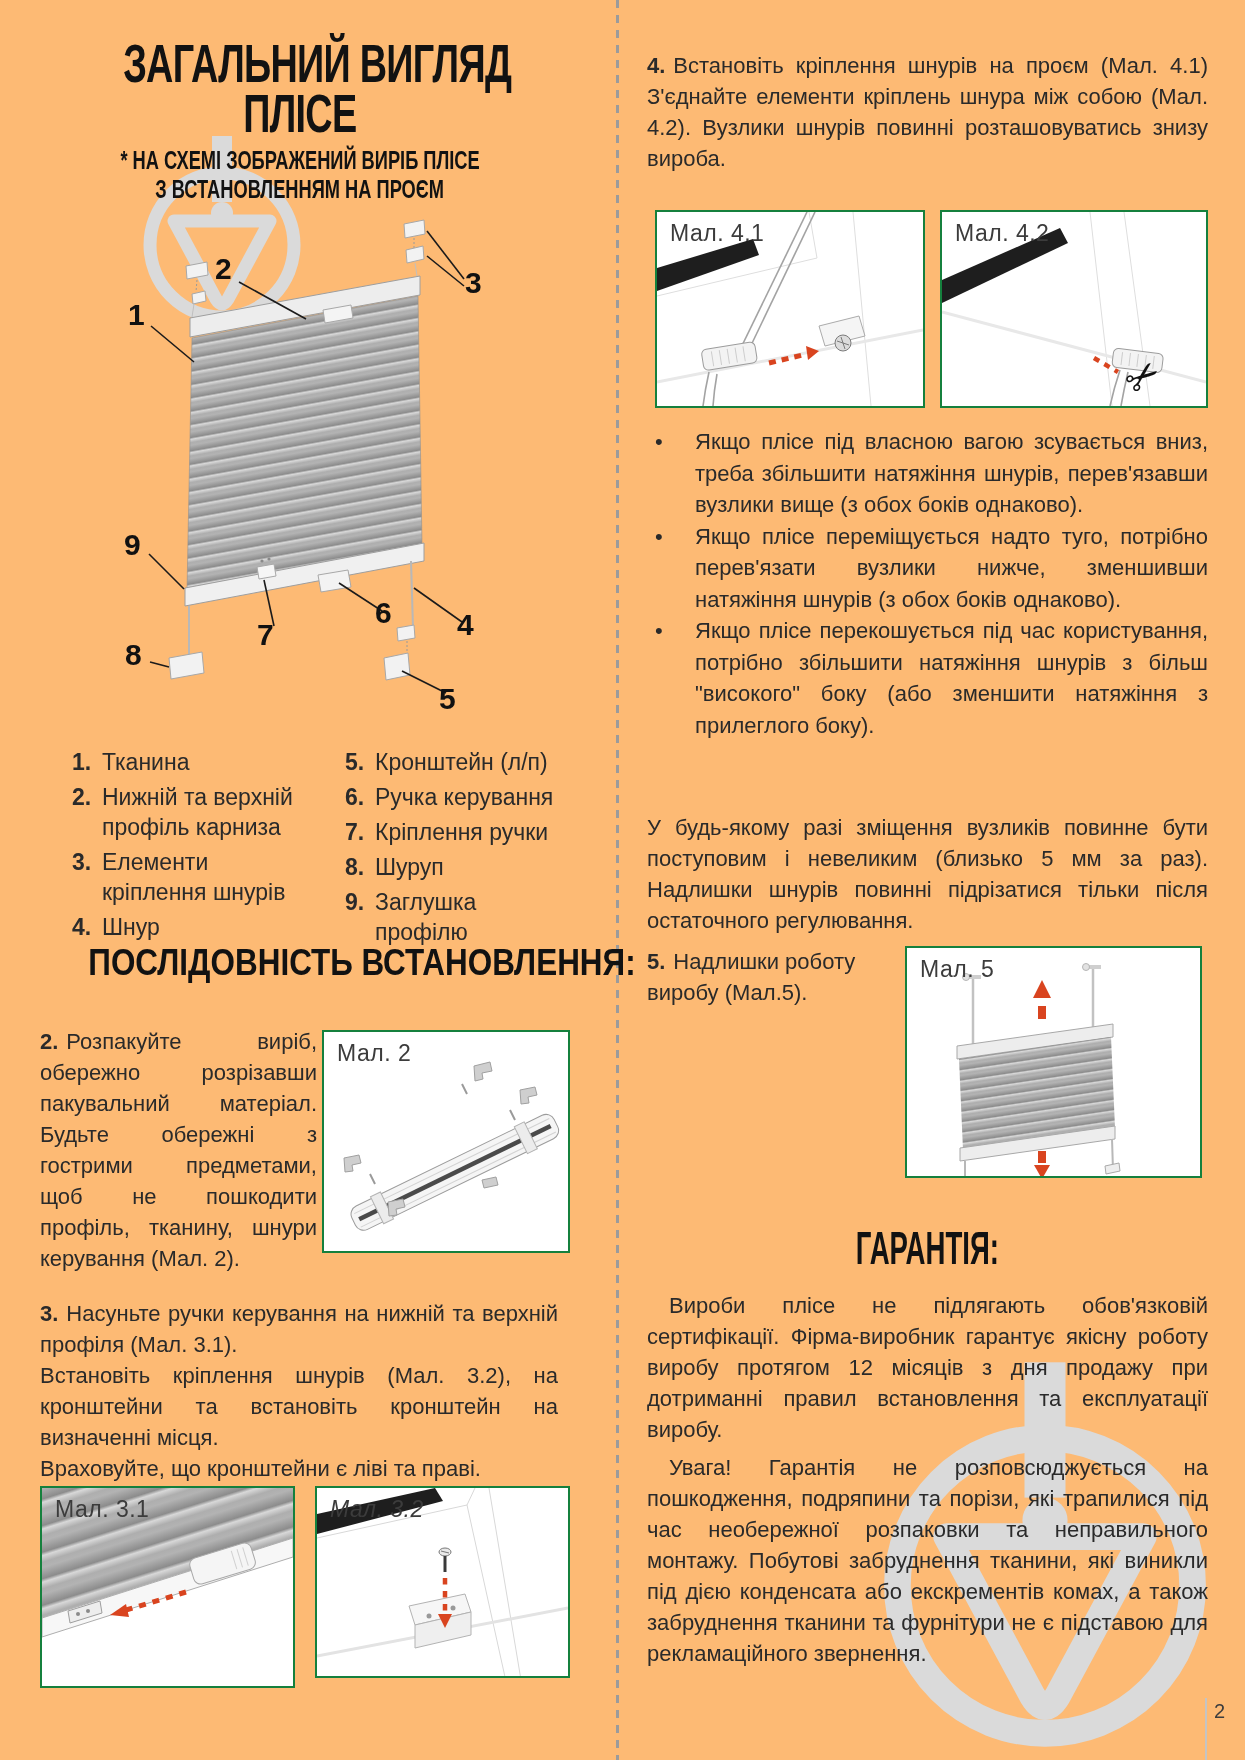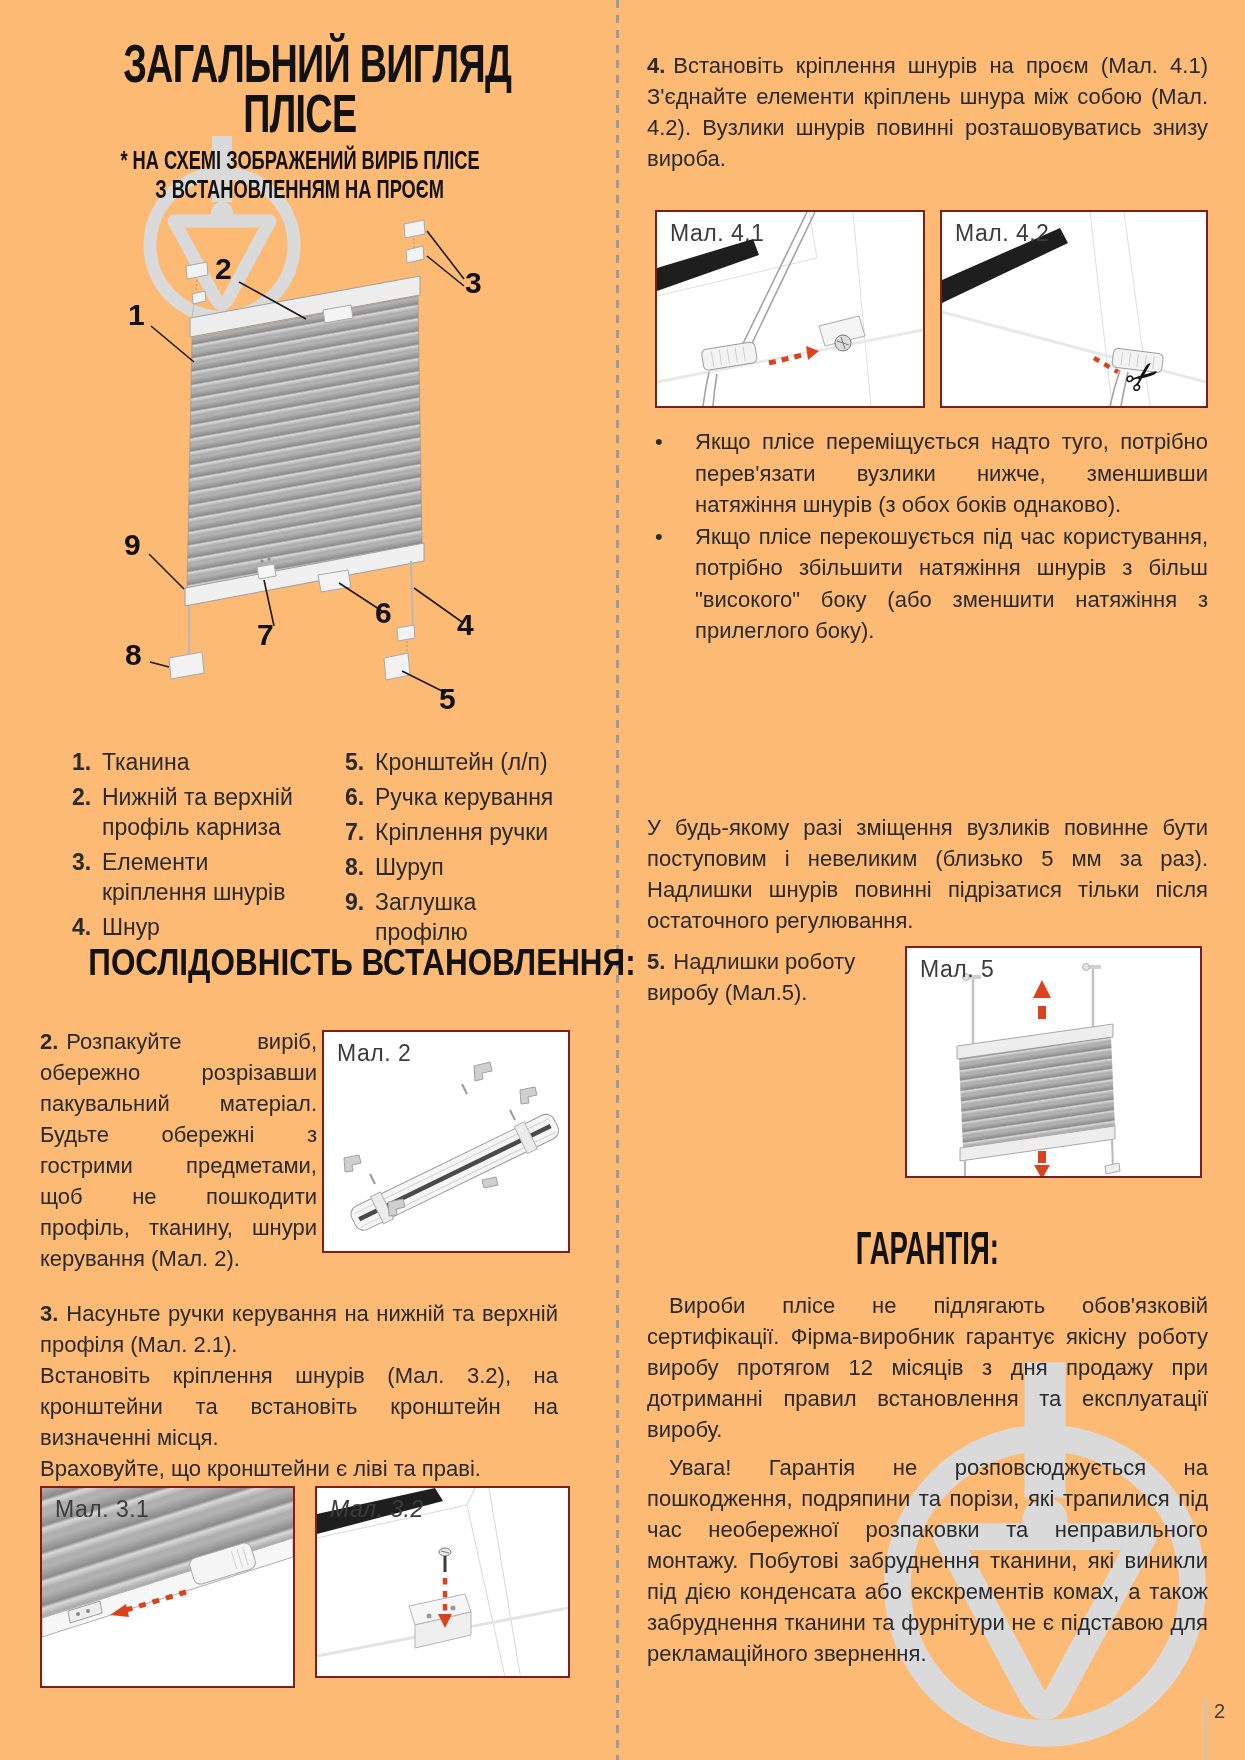--- a/index.html
+++ b/index.html
@@ -27,21 +27,21 @@
   p{margin:0;}
   
   .legend ul{list-style:none;margin:0;padding:0;}
   .legend li{position:relative;padding-left:30px;font-size:23px;line-height:30px;margin-bottom:5px;color:#2a2a2a;}
   .lnum{position:absolute;left:0;top:0;font-weight:bold;}
   
   ul.bullets{list-style:none;margin:0;padding:0;}
   ul.bullets li{position:relative;padding-left:48px;font-size:22px;line-height:31.5px;text-align:justify;color:#2a2a2a;}
   ul.bullets li::before{content:"\2022";position:absolute;left:8px;top:0;font-size:22px;}
   
-  .fig{position:absolute;background:#fff;border:2px solid #7f1d1d;box-sizing:border-box;overflow:hidden;}
+  .fig{position:absolute;background:#fff;border:2px solid #15803d;box-sizing:border-box;overflow:hidden;}
   .figlabel{position:absolute;left:13px;top:8px;font-size:23px;color:#3c3c3c;letter-spacing:.5px;z-index:2;}
   .fig svg{position:absolute;left:0;top:0;}
   
   .dnum{position:absolute;font-size:30px;font-weight:bold;color:#111;line-height:30px;}
   .c1{left:73px;top:110px;}  .c2{left:160px;top:64px;}  .c3{left:410px;top:78px;}
   .c4{left:402px;top:420px;} .c5{left:384px;top:494px;} .c6{left:320px;top:408px;}
   .c7{left:202px;top:430px;} .c8{left:70px;top:450px;}  .c9{left:69px;top:340px;}
   
   .pn-line{position:absolute;left:1205px;top:1698px;width:2px;height:62px;background:#c4c4c4;}
   .pn{position:absolute;left:1214px;top:1700px;font-size:20px;color:#3d3d3d;}
@@ -185,21 +185,21 @@
       </g>
       <g stroke="#9a9a9a" stroke-width="2">
         <line x1="138" y1="52" x2="143" y2="62"></line>
         <line x1="186" y1="78" x2="191" y2="88"></line>
         <line x1="46" y1="142" x2="51" y2="152"></line>
       </g>
     </svg>
   </div>
 
   <div class="abs z bt jp" style="left:40px;top:1298px;width:518px;">
-    <p><span class="bnum">3.</span><span>Насуньте ручки керування на нижній та верхній профіля (Мал. 2.1).</span></p>
+    <p><span class="bnum">3.</span><span>Насуньте ручки керування на нижній та верхній профіля (Мал. 3.1).</span></p>
     <p><span>Встановіть кріплення шнурів (Мал. 3.2), на кронштейни та встановіть кронштейн на визначенні місця.</span></p>
     <p><span>Враховуйте, що кронштейни є ліві та праві.</span></p>
   </div>
 
   <div class="fig z" style="left:40px;top:1486px;width:255px;height:202px;">
     <span class="figlabel">Мал. 3.1</span>
     <svg width="251" height="198" viewBox="0 0 251 198">
       <defs>
         <linearGradient id="plC" gradientUnits="userSpaceOnUse" x1="0" y1="0" x2="7.6" y2="24.2" spreadMethod="repeat">
           <stop offset="0" stop-color="#b3b3b3"></stop>
@@ -295,20 +295,21 @@
         <line x1="41" y1="3" x2="41" y2="16" stroke="#cdcdcd"></line>
       </g>
       <path d="M178,158 q-6,18 -10,36" fill="none" stroke="#a3a3a3" stroke-width="1.6"></path>
       <path d="M186,160 q-4,17 -7,34" fill="none" stroke="#a3a3a3" stroke-width="1.6"></path>
       <line x1="152" y1="146" x2="176" y2="160" stroke="#d9441f" stroke-width="4.5" stroke-dasharray="6,6"></line>
       <text x="196" y="186" font-size="40" transform="rotate(-38 196 186)" fill="#111">✂</text>
     </svg>
   </div>
 
   <ul class="bullets abs z" style="left:647px;top:426px;width:561px;">
+    <li><span>Якщо плісе під власною вагою зсувається вниз, треба збільшити натяжіння шнурів, перев'язавши вузлики вище (з обох боків однаково).</span></li>
     <li><span>Якщо плісе переміщується надто туго, потрібно перев'язати вузлики нижче, зменшивши натяжіння шнурів (з обох боків однаково).</span></li>
     <li><span>Якщо плісе перекошується під час користування, потрібно збільшити натяжіння шнурів з більш "високого" боку (або зменшити натяжіння з прилеглого боку).</span></li>
   </ul>
 
   <div class="abs z bt jp" style="left:647px;top:812px;width:561px;">
     <p><span>У будь-якому разі зміщення вузликів повинне бути поступовим і невеликим (близько 5 мм за раз).</span> <span>Надлишки шнурів повинні підрізатися тільки після остаточного регулювання.</span></p>
   </div>
 
   <div class="abs z bt" style="left:647px;top:946px;width:252px;">
     <p><span class="bnum">5.</span><span>Надлишки роботу виробу (Мал.5).</span></p>

